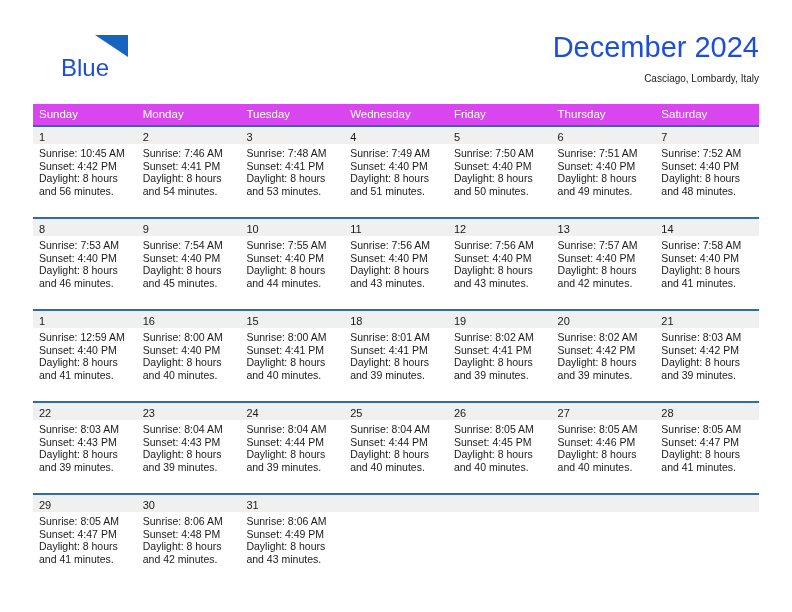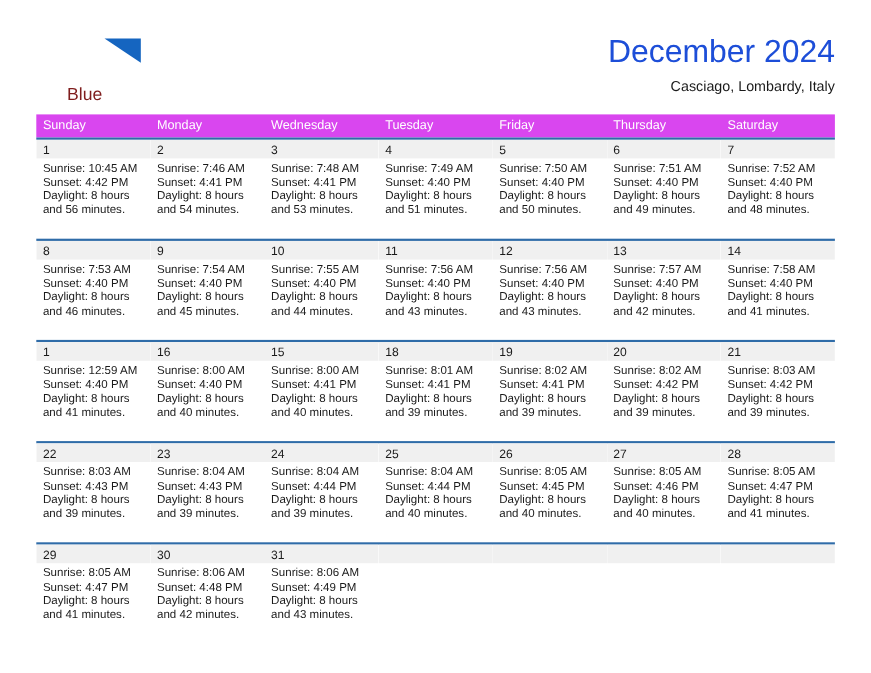--- a/index.html
+++ b/index.html
@@ -44,24 +44,23 @@
     top: 0;
     font-size: 22px;
     letter-spacing: 0px;
     color: #1a1a1a;
     font-family: "Liberation Sans", sans-serif;
   }
   .logo-blue {
     position: absolute;
     left: 28px;
     top: 22px;
-    font-size: 16px;
-    color: #7f1d1d;
+    font-size: 24px;
+    color: #1d4ed8;
     font-family: "Liberation Sans", sans-serif;
-    margin-top: 24px;
   }
   .logo-tri {
     position: absolute;
     left: 62px;
     top: 3px;
     width: 0;
     height: 0;
     border-left: 33px solid transparent;
     border-top: 22px solid #1565c0;
   }
@@ -73,21 +72,21 @@
     text-align: right;
   }
   .month-title {
     font-size: 29px;
     font-weight: normal;
     color: #1d4ed8;
     line-height: 34px;
     white-space: nowrap;
   }
   .location {
-    font-size: 13px;
+    font-size: 10px;
     color: #1a1a1a;
     line-height: 20px;
     margin-top: 5px;
     white-space: nowrap;
   }
 
   
   .calendar {
     position: absolute;
     left: 33px;
@@ -170,22 +169,22 @@
       <div class="location">Casciago, Lombardy, Italy</div>
     </div>
 
   </div>
 
   <div class="calendar">
 
     <div class="weekdays">
       <div class="weekday">Sunday</div>
       <div class="weekday">Monday</div>
+      <div class="weekday">Tuesday</div>
       <div class="weekday">Wednesday</div>
-      <div class="weekday">Tuesday</div>
       <div class="weekday">Friday</div>
       <div class="weekday">Thursday</div>
       <div class="weekday">Saturday</div>
     </div>
 
     <div class="week">
       <div class="daycell">
         <div class="daynum-strip"><span class="daynum">1</span></div>
         <div class="dayinfo">
           <div>Sunrise: 10:45 AM</div>

